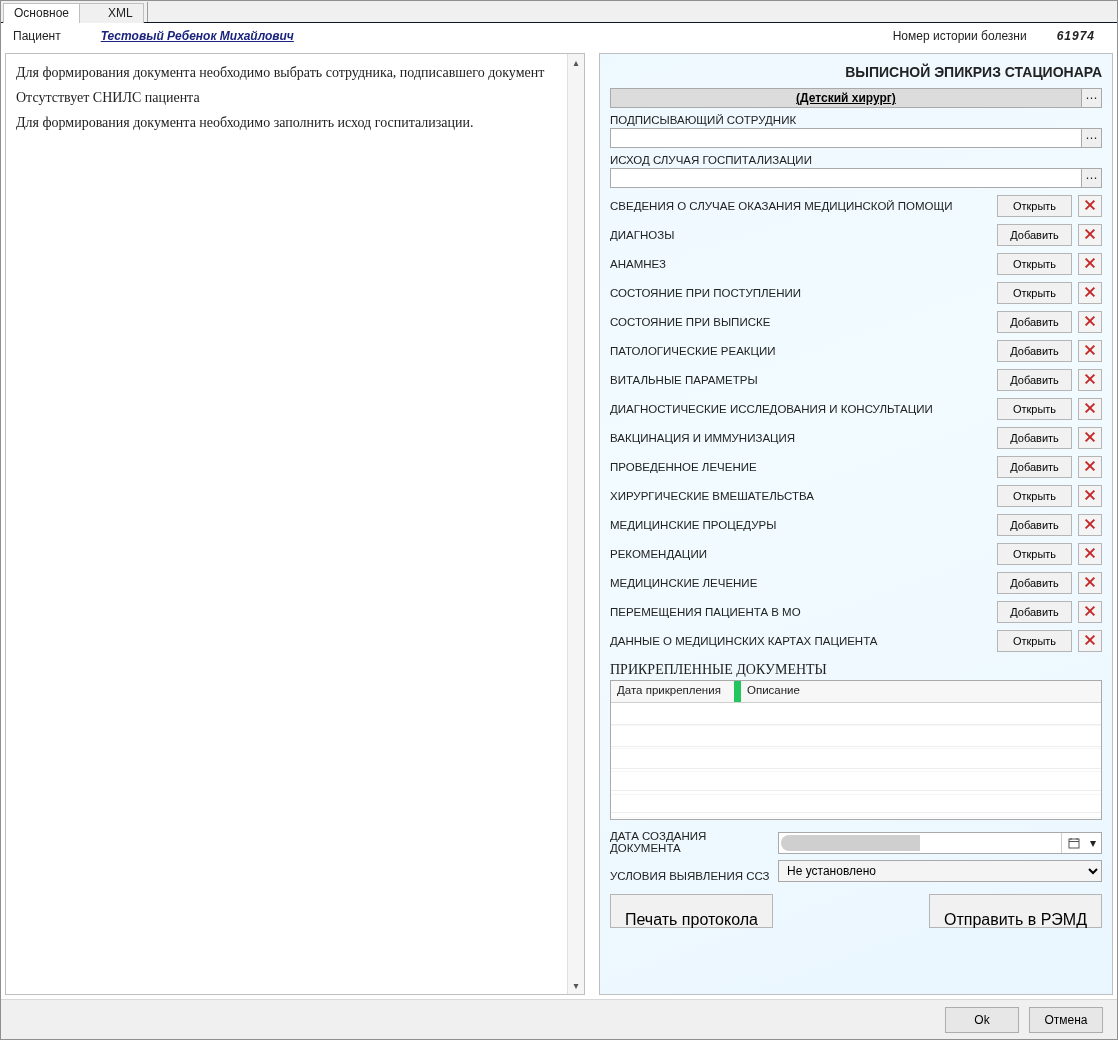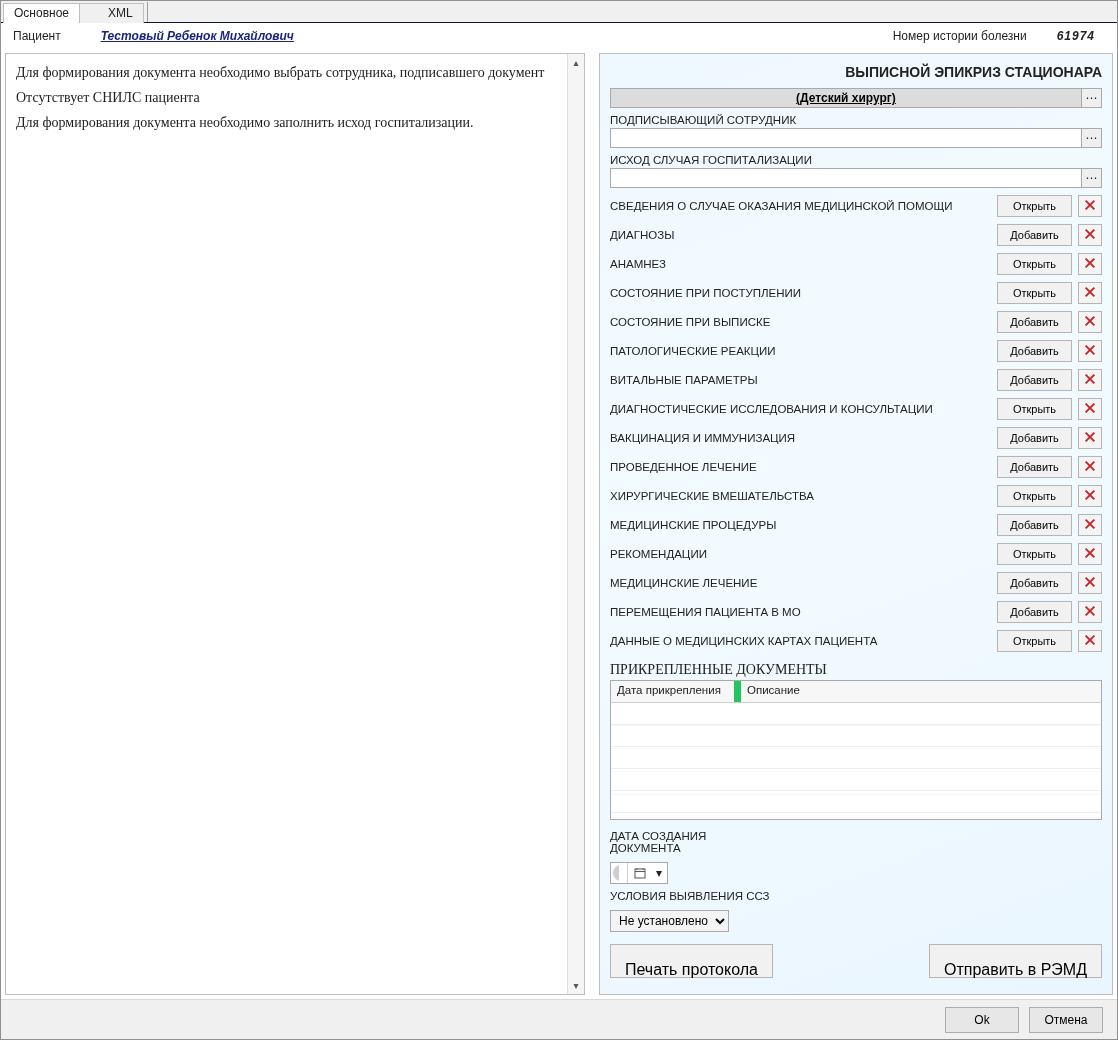--- a/index.html
+++ b/index.html
@@ -46,21 +46,21 @@
   
   .attlabel { margin-top:4px; font-size:14px;font-family:Liberation Serif, serif;}
   .atttable { border:1px solid #a9a9a9; height:140px; background:#fff; margin-top:2px;}
   .atth { display:flex; border-bottom:1px solid #cfcfcf; background:#f7f7f7; height:22px;}
   .atth div { padding:3px 6px; font-size:11.5px; }
   .atth .c1 { width:130px; border-right:7px solid #22c55e;}
   .atth .c2 { flex:1;}
   .attbody { height:116px; background:repeating-linear-gradient(#fff,#fff 22px,#f6f6f6 22px,#f6f6f6 23px); }
   .attbody .row { height:22px; border-bottom:1px solid #eee;}
   
-  .pairrow { display:flex; align-items:flex-start; margin-top:10px; gap:8px;flex-direction:column;}
+  .pairrow { display:flex; align-items:flex-end; margin-top:10px; gap:8px;}
   .pairrow .plabel { width:160px; font-size:11.5px;}
   .pairrow .pfield { flex:1; }
   .dateinput { display:flex; height:22px; border:1px solid #a9a9a9; background:#fff; align-items:center;}
   .dateinput .dval { flex:1; padding:0 6px; background:linear-gradient(90deg,#cfcfcf 0%,#cfcfcf 50%,#fff 50%,#fff 100%); color:#555; text-align:left; border-radius:9px 0 0 9px; height:16px; margin:2px; line-height:16px;}
   .dateinput .calicon { width:24px; text-align:center; border-left:1px solid #ccc; height:100%; display:flex; align-items:center; justify-content:center;}
   select.sel { width:100%; height:22px; border:1px solid #a9a9a9; background:#f4f4f4; font-size:12px; padding:0 4px;}
   
   .rbottom { display:flex; justify-content:space-between; margin-top:12px;}
   .rbottom button { height:26px; padding:16px 14px; font-size:16px; background:#f1f1f1; border:1px solid #b5b5b5; cursor:pointer;}
   

